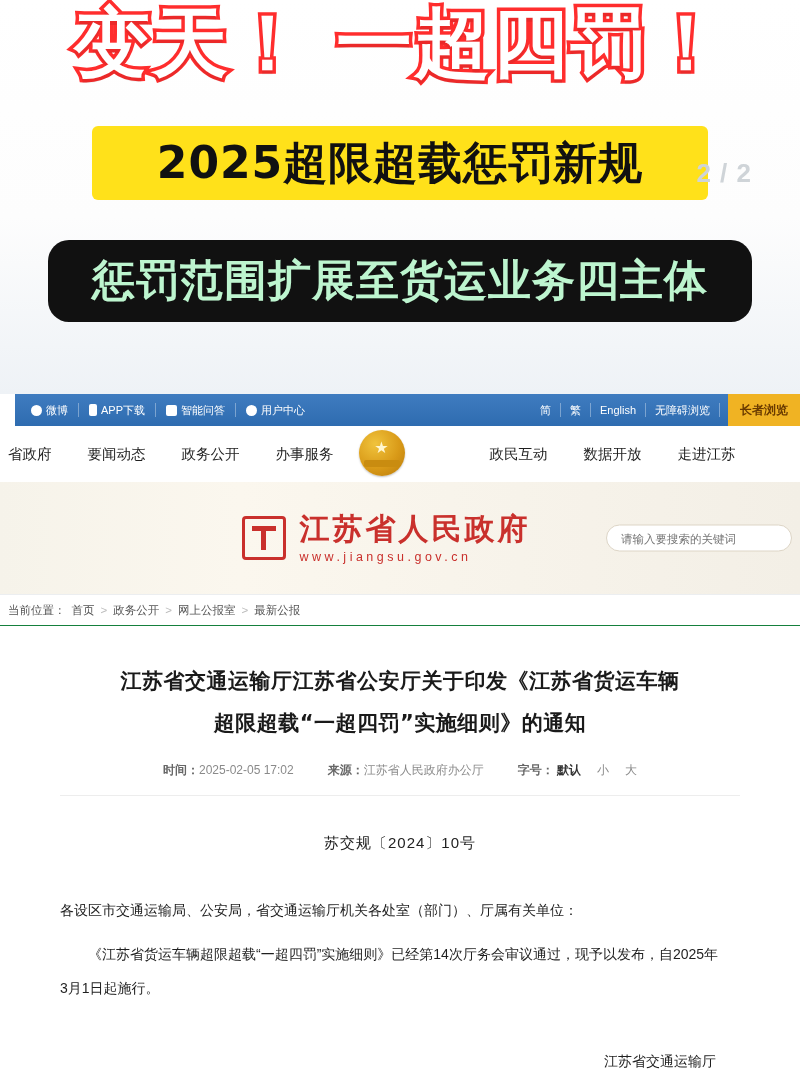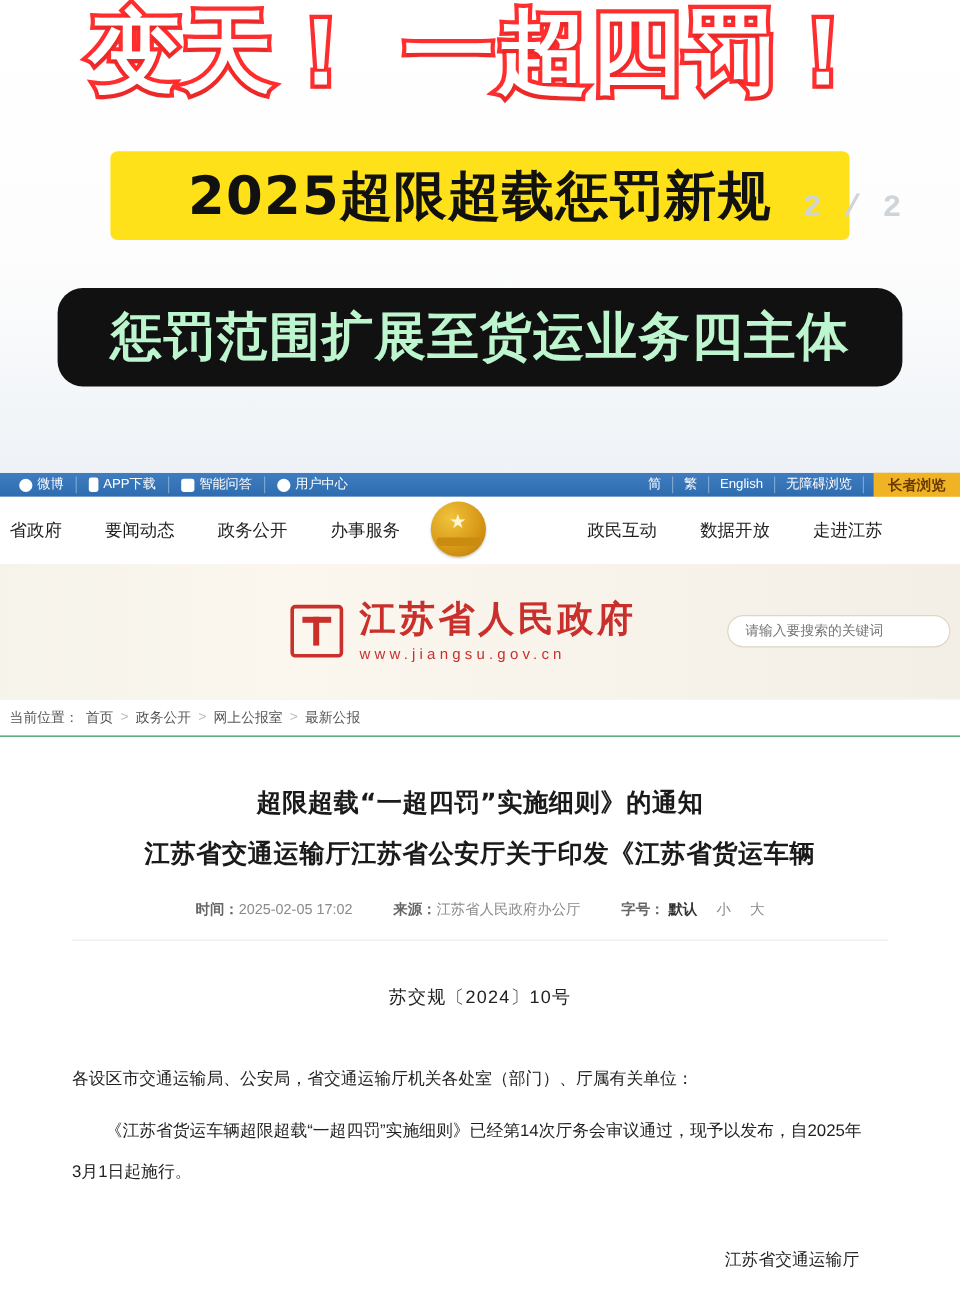--- a/index.html
+++ b/index.html
@@ -89,45 +89,45 @@
     white-space: nowrap;
   }
   .page-counter {
     position: absolute;
     right: 48px;
     top: 158px;
     font-size: 26px;
     color: #cfd4d8;
     font-weight: bold;
     letter-spacing: 1px;
-    font-family: Liberation Mono, monospace;
   }
 
   
   .site {
     position: absolute;
     left: 0;
     top: 394px;
     width: 800px;
     height: 687px;
     background: #ffffff;
     overflow: hidden;
   }
 
   
   .util-bar {
     position: relative;
-    height: 20px;
+    height: 32px;
     background: #2f6fb5;
     background: linear-gradient(180deg,#3f7cc0 0%, #2e6cb0 100%);
     display: flex;
     align-items: center;
     color: #ffffff;
     font-size: 11px;
     padding-left: 6px;
+    margin-left: 15px;
   }
   .util-left {
     display: flex;
     align-items: center;
     gap: 0px;
   }
   .util-item {
     display: flex;
     align-items: center;
     gap: 4px;
@@ -462,22 +462,22 @@
       <span class="sep">&gt;</span>
       <a href="#">政务公开</a>
       <span class="sep">&gt;</span>
       <a href="#">网上公报室</a>
       <span class="sep">&gt;</span>
       <a href="#">最新公报</a>
     </div>
 
     <div class="article">
       <div class="art-title">
+        <div>江苏省交通运输厅江苏省公安厅关于印发《江苏省货运车辆</div>
         <div>超限超载“一超四罚”实施细则》的通知</div>
-        <div>江苏省交通运输厅江苏省公安厅关于印发《江苏省货运车辆</div>
       </div>
 
       <div class="art-meta">
         <span>
           <b>时间：</b><span>2025-02-05 17:02</span>
         </span>
         <span>
           <b>来源：</b><span>江苏省人民政府办公厅</span>
         </span>
         <span>

